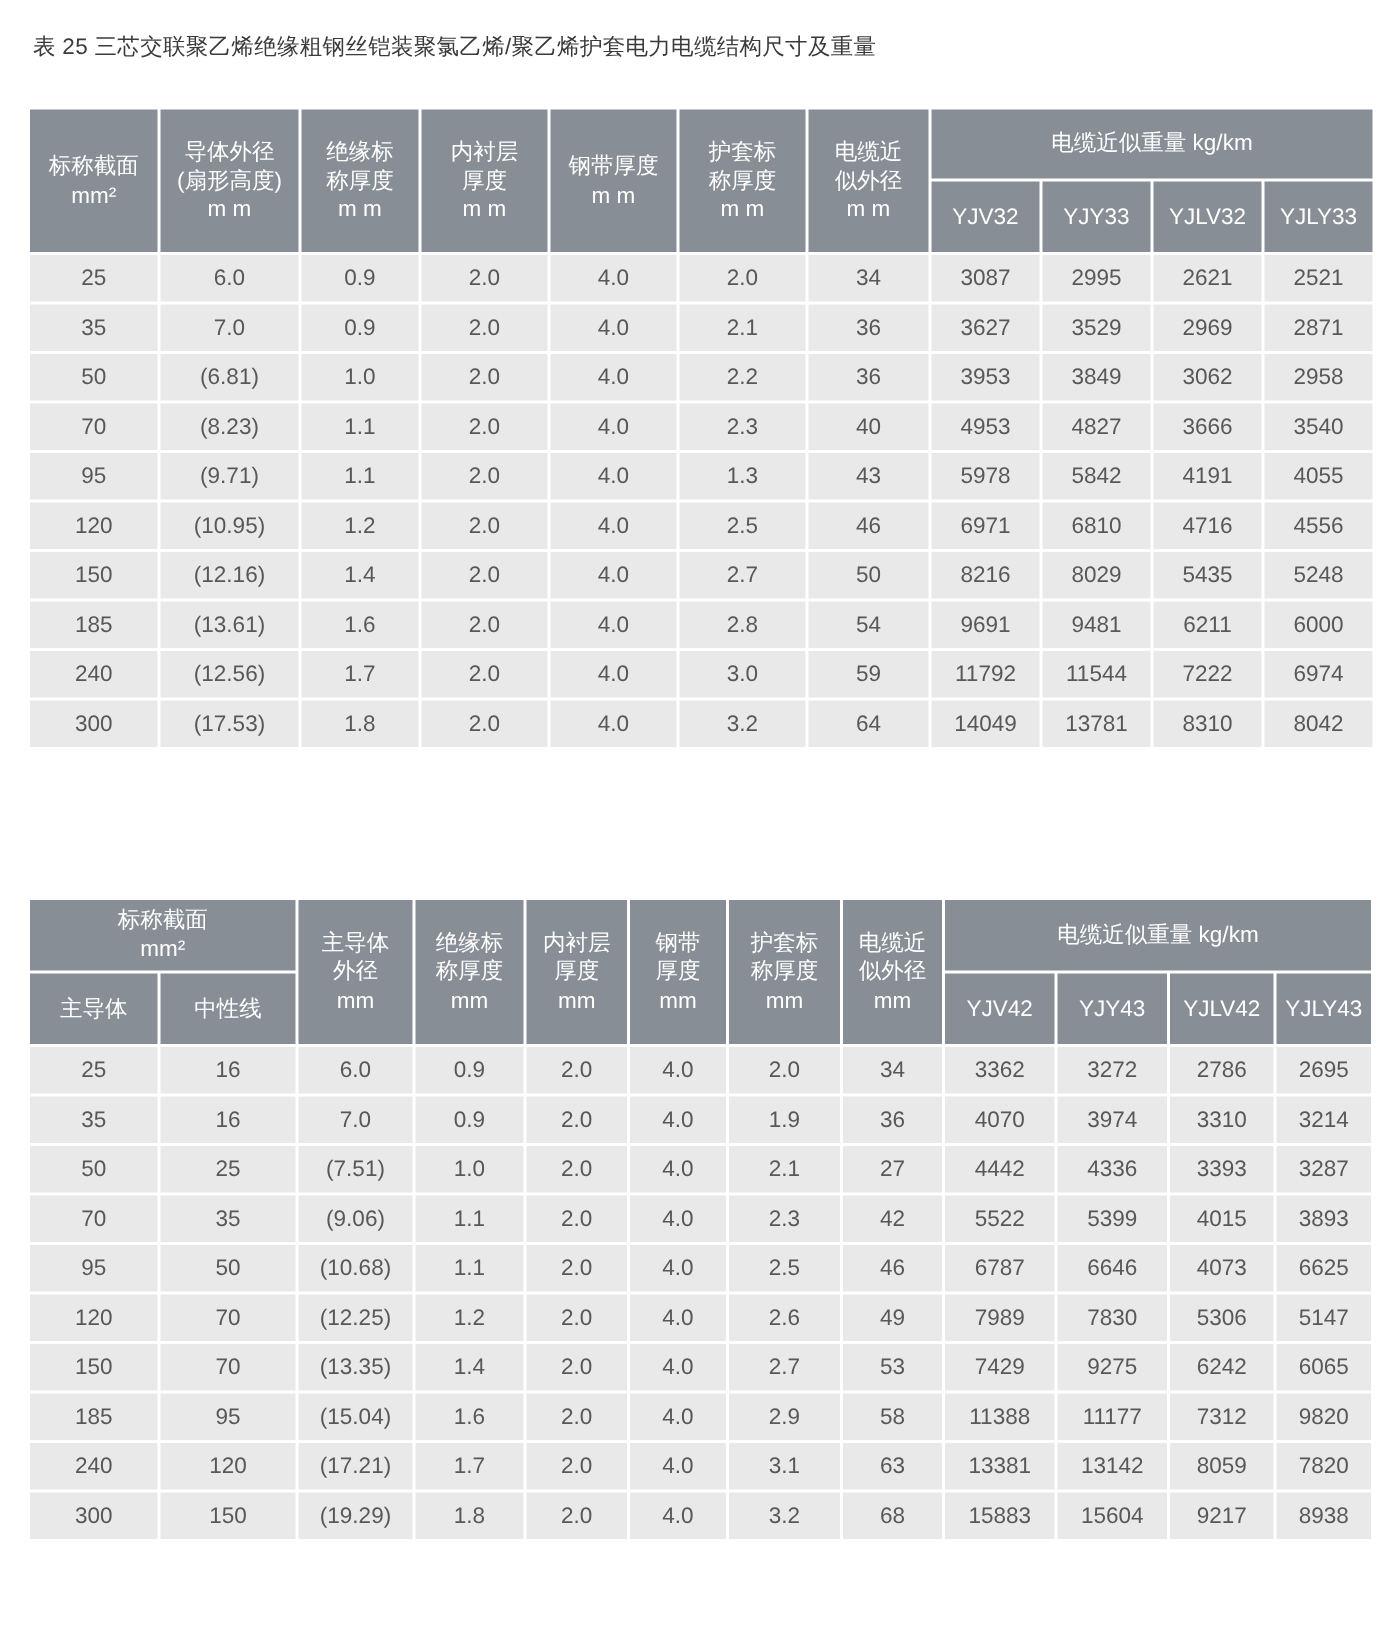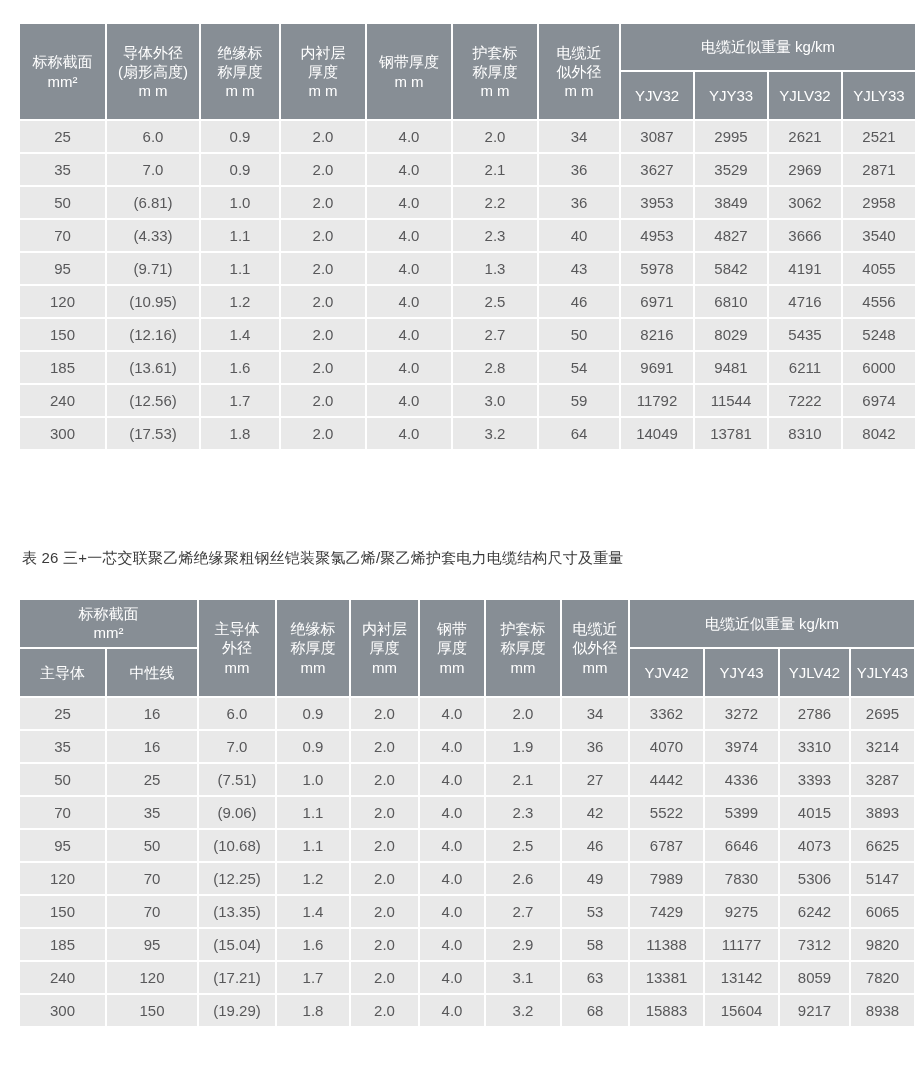--- a/index.html
+++ b/index.html
@@ -39,20 +39,21 @@
     font-size:15px;text-align:center;vertical-align:middle;
     height:31px;padding:0 2px;overflow:hidden;
   }
 </style>
 </head>
 <body>
 
 <div class="page">
 
   <section>
+    <h2 class="table-title">表 25 三芯交联聚乙烯绝缘粗钢丝铠装聚氯乙烯/聚乙烯护套电力电缆结构尺寸及重量</h2>
 
     <table>
       <colgroup>
         <col style="width:85px">
           <col style="width:92px">
           <col style="width:78px">
         <col style="width:84px">
           <col style="width:84px">
           <col style="width:84px">
         <col style="width:80px">
@@ -126,21 +127,21 @@
             <td>4.0</td>
             <td>2.2</td>
             <td>36</td>
             <td>3953</td>
             <td>3849</td>
             <td>3062</td>
             <td>2958</td>
           </tr>
           <tr>
             <td>70</td>
-            <td>(4.33)</td>
+            <td>(8.23)</td>
             <td>1.1</td>
             <td>2.0</td>
             <td>4.0</td>
             <td>2.3</td>
             <td>40</td>
             <td>4953</td>
             <td>4827</td>
             <td>3666</td>
             <td>3540</td>
           </tr>
@@ -220,21 +221,20 @@
             <td>14049</td>
             <td>13781</td>
             <td>8310</td>
             <td>8042</td>
           </tr>
         </tbody>
     </table>
   </section>
 
   <section class="section2">
-    <h2 class="table-title">表 26 三+一芯交联聚乙烯绝缘聚粗钢丝铠装聚氯乙烯/聚乙烯护套电力电缆结构尺寸及重量</h2>
 
     <table>
       <colgroup>
         <col style="width:85px">
           <col style="width:90px">
           <col style="width:76px">
         <col style="width:72px">
           <col style="width:67px">
           <col style="width:64px">
         <col style="width:74px">

